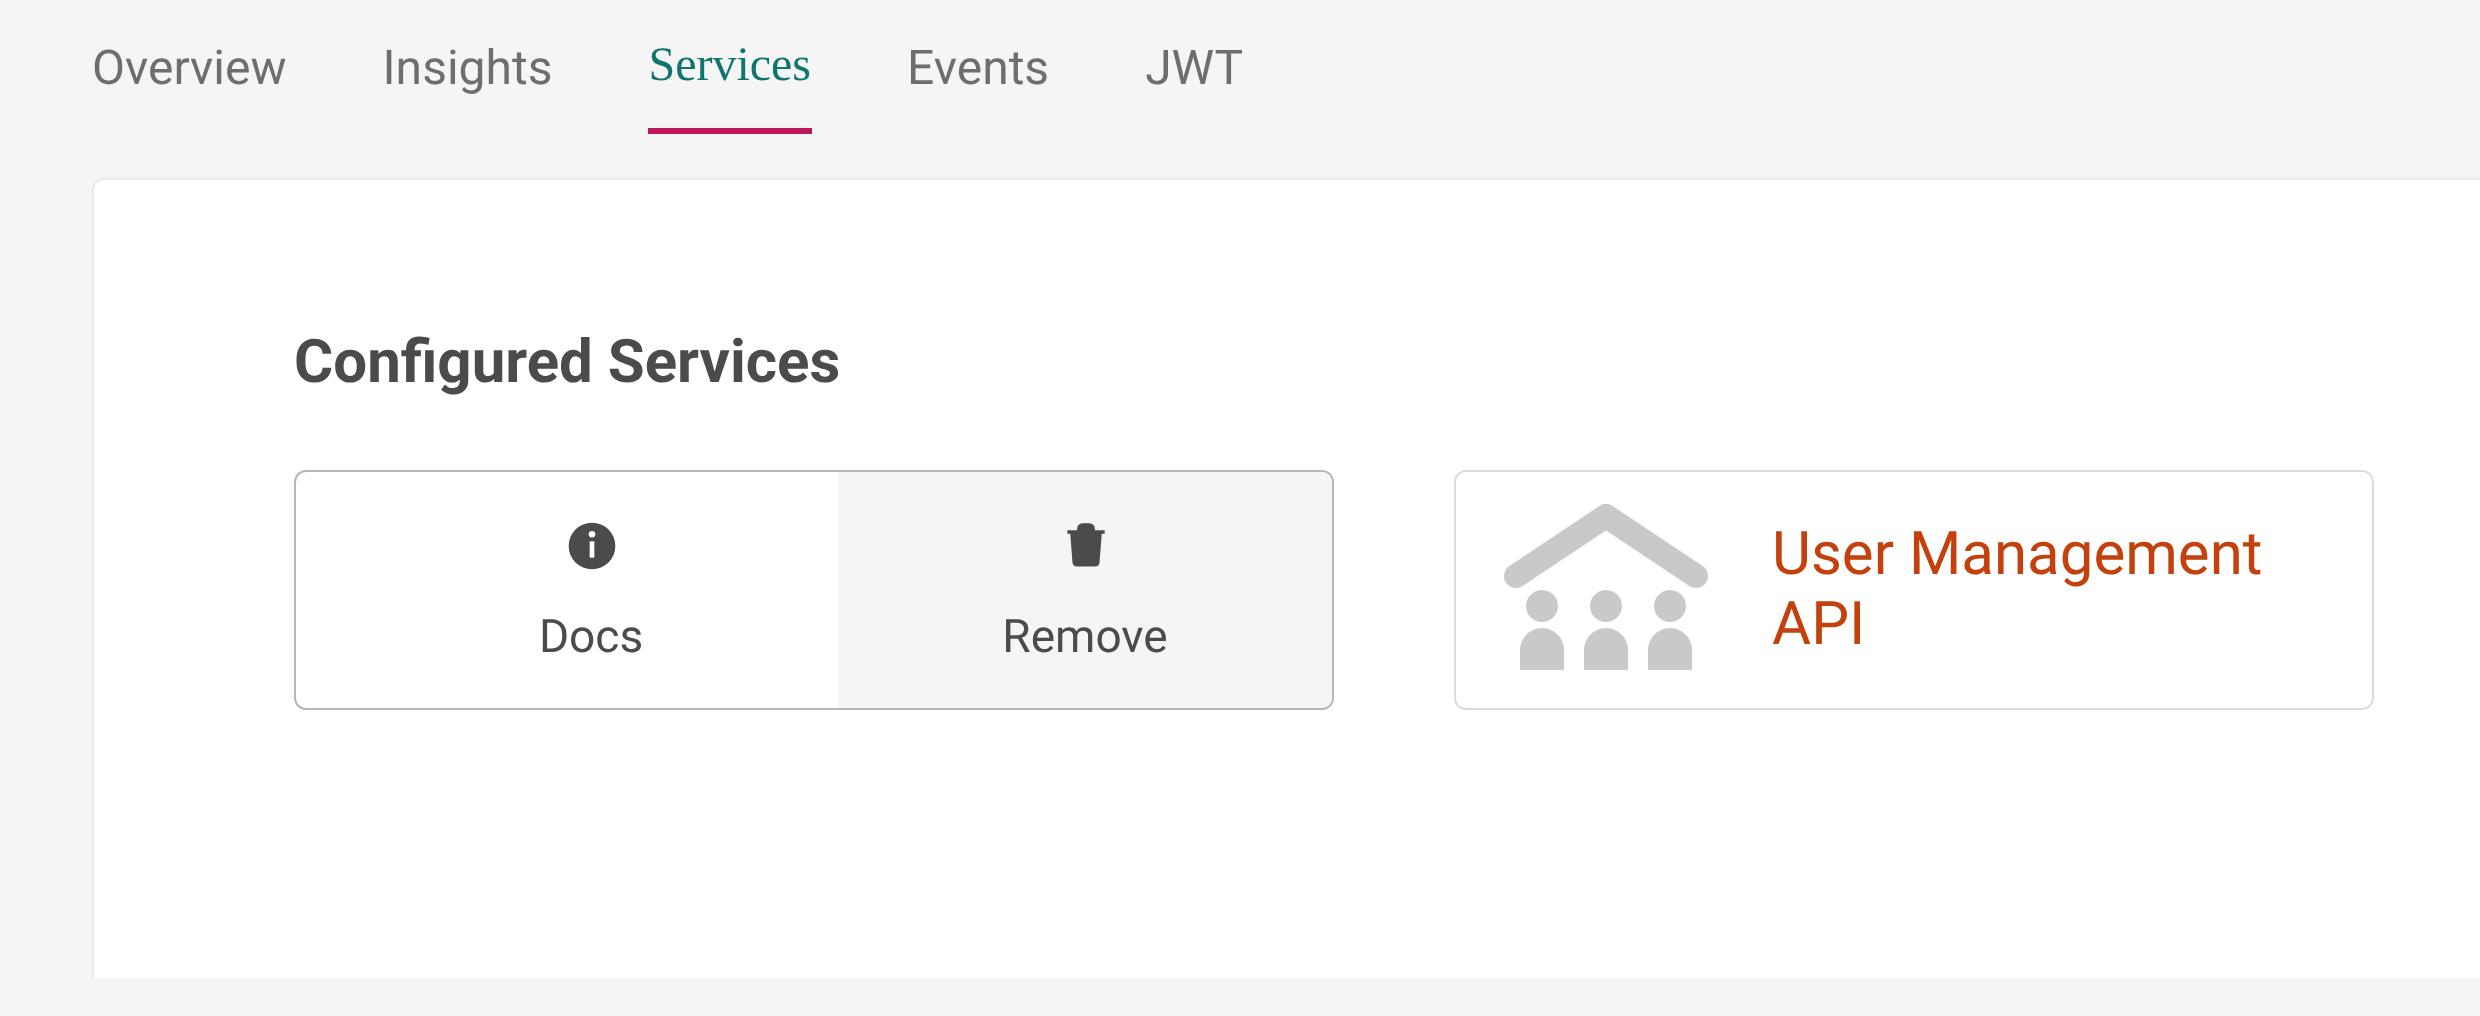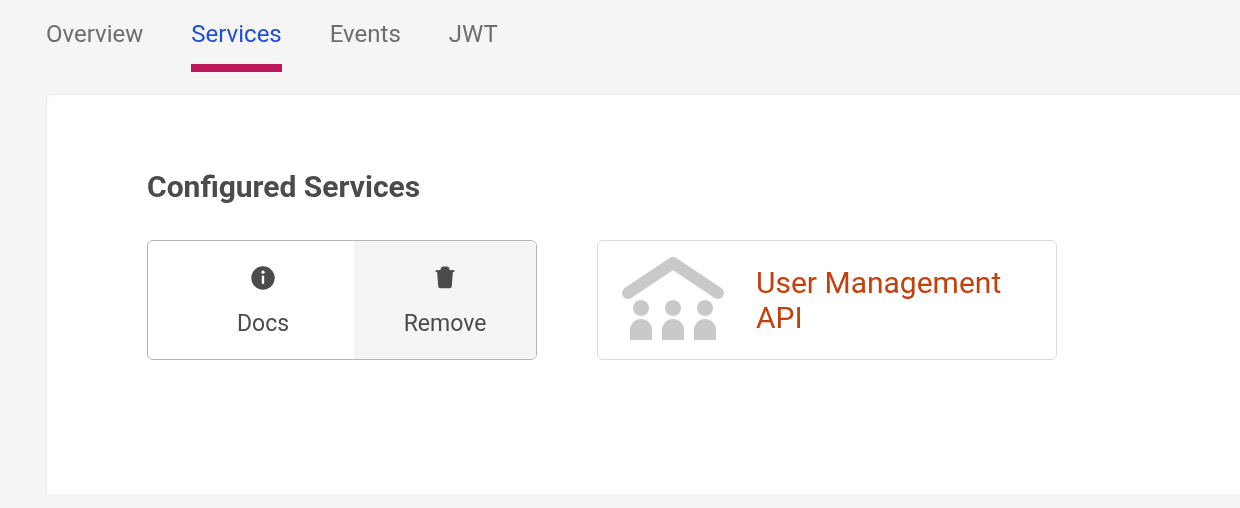--- a/index.html
+++ b/index.html
@@ -20,22 +20,23 @@
       padding: 20px 70px 0 46px;
     }
     .tab {
       font-size: 24px;
       color: #6e6e6e;
       padding-bottom: 16px;
       cursor: pointer;
       border-bottom: 3px solid transparent;
     }
     .tab.active {
-      color: #1d4ed8;
-      border-bottom: 8px solid #be185d;
+      color: #0f766e;
+      border-bottom: 3px solid #be185d;
+      font-family: Liberation Serif, serif;
     }
     .panel {
       background: #ffffff;
       border: 1px solid #eaeaea;
       border-right: none;
       border-bottom: none;
       border-top-left-radius: 6px;
       margin: 22px 0 0 46px;
       padding: 74px 0 60px 100px;
       min-height: 400px;
@@ -45,21 +46,21 @@
       font-weight: 700;
       color: #4b4b4b;
       margin-bottom: 36px;
     }
     .cards {
       display: flex;
       gap: 60px;
     }
     .action-card {
       display: flex;
-      width: 390px;
+      width: 520px;
       height: 120px;
       border: 1px solid #b6b6b6;
       border-radius: 6px;
       overflow: hidden;
       padding-left: 24px;
     }
     .action-half {
       flex: 1;
       display: flex;
       flex-direction: column;
@@ -108,20 +109,21 @@
     .service-title {
       font-size: 30px;
       color: #c2410c;
     }
   </style>
 </head>
 <body>
 
 <div class="tabs">
   <div class="tab">Overview</div>
+  <div class="tab">Insights</div>
   <div class="tab active">Services</div>
   <div class="tab">Events</div>
   <div class="tab">JWT</div>
 </div>
 
 <div class="panel">
   <h2 class="section-title">Configured Services</h2>
 
   <div class="cards">
 

